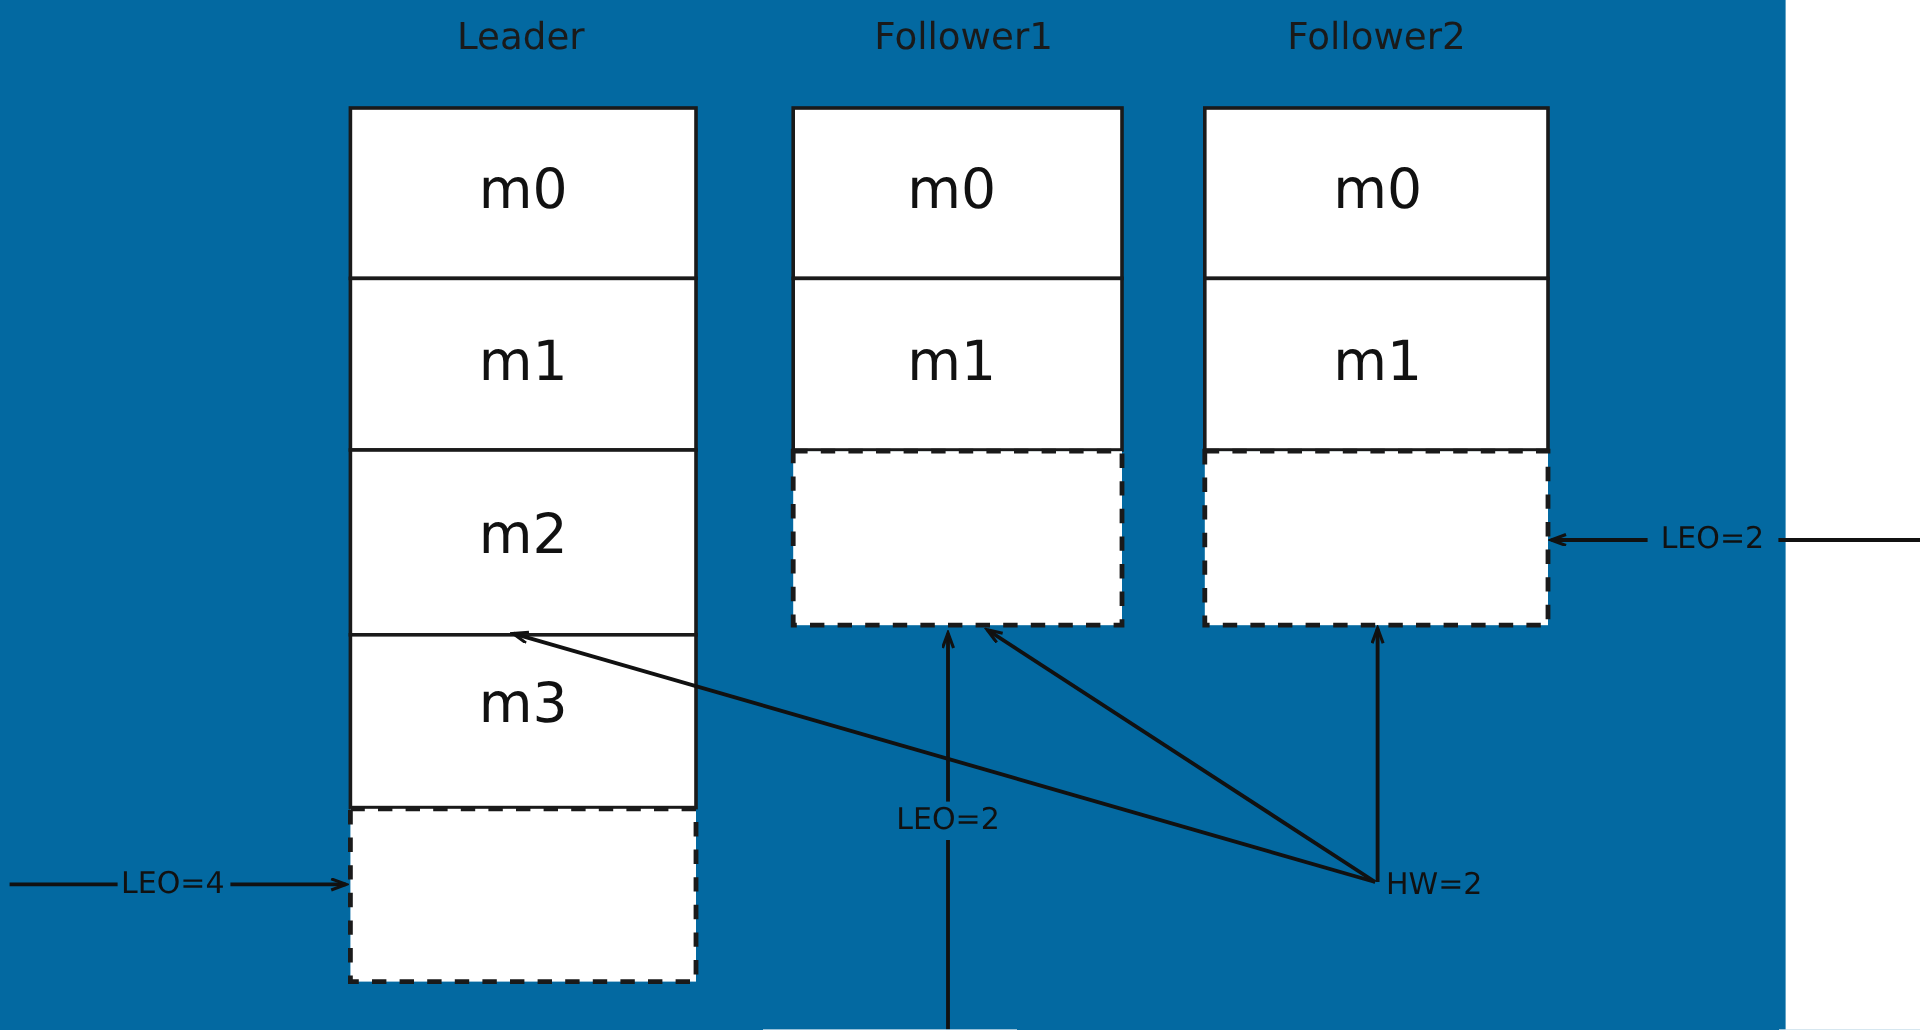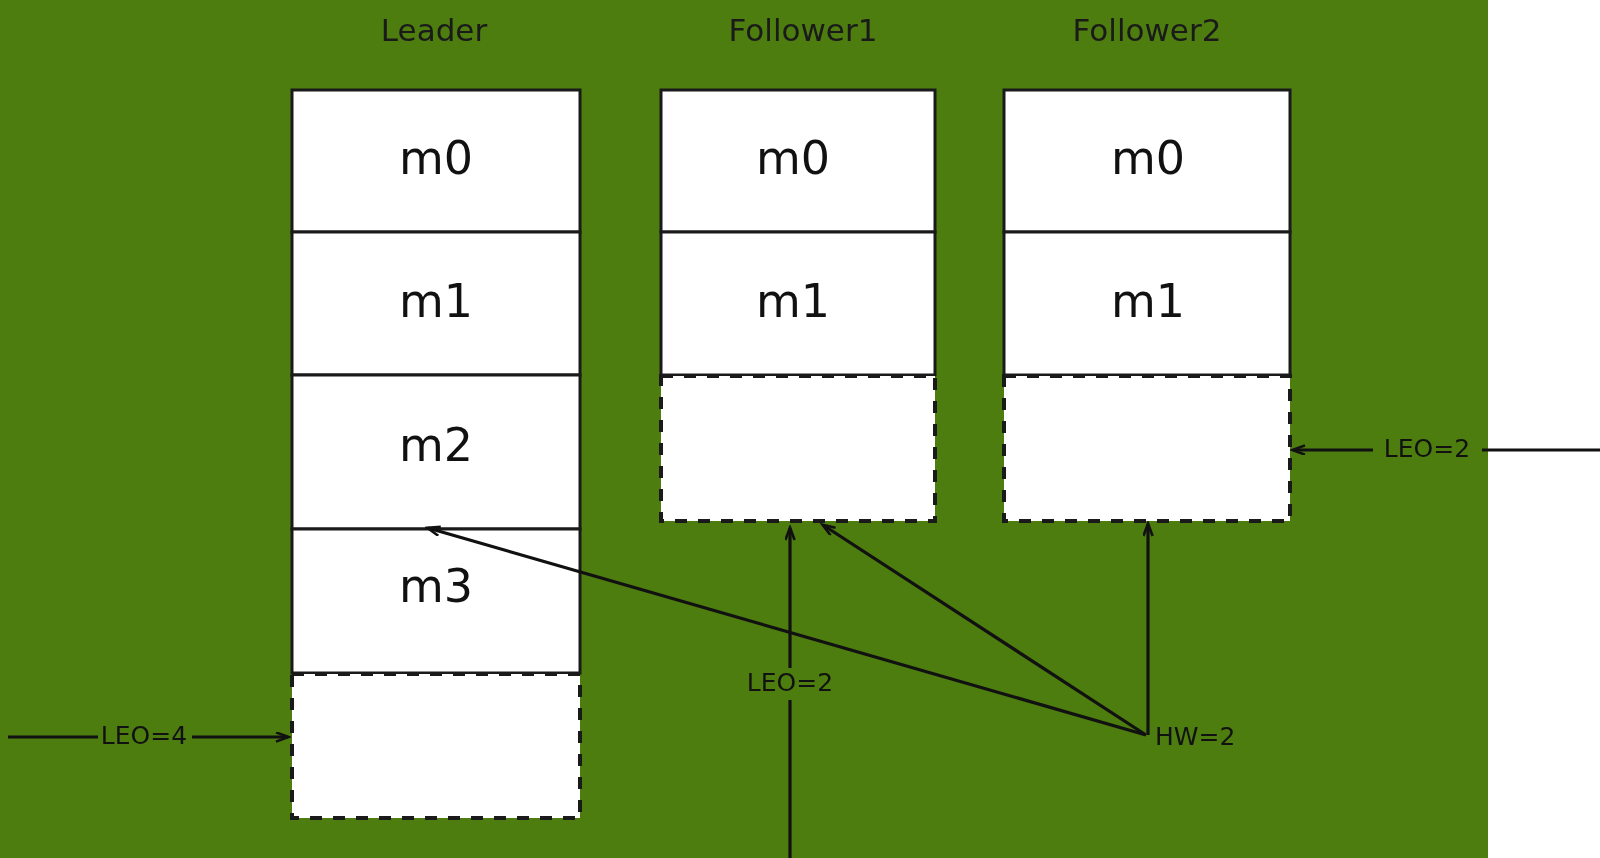--- a/index.html
+++ b/index.html
@@ -11,21 +11,21 @@
   body {
     width: 1600px;
     height: 858px;
     overflow: hidden;
     font-family: "DejaVu Sans", "Liberation Sans", sans-serif;
   }
   #diagram-root {
     position: relative;
     width: 1488px;
     height: 858px;
-    background: #4d7c0f;
+    background: #0369a1;
   }
   svg#diagram-svg {
     display: block;
     width: 1600px;
     height: 858px;
   }
   .replica-title {
     font-family: "DejaVu Sans", "Liberation Sans", sans-serif;
     font-size: 31px;
     fill: #1a1a1a;

